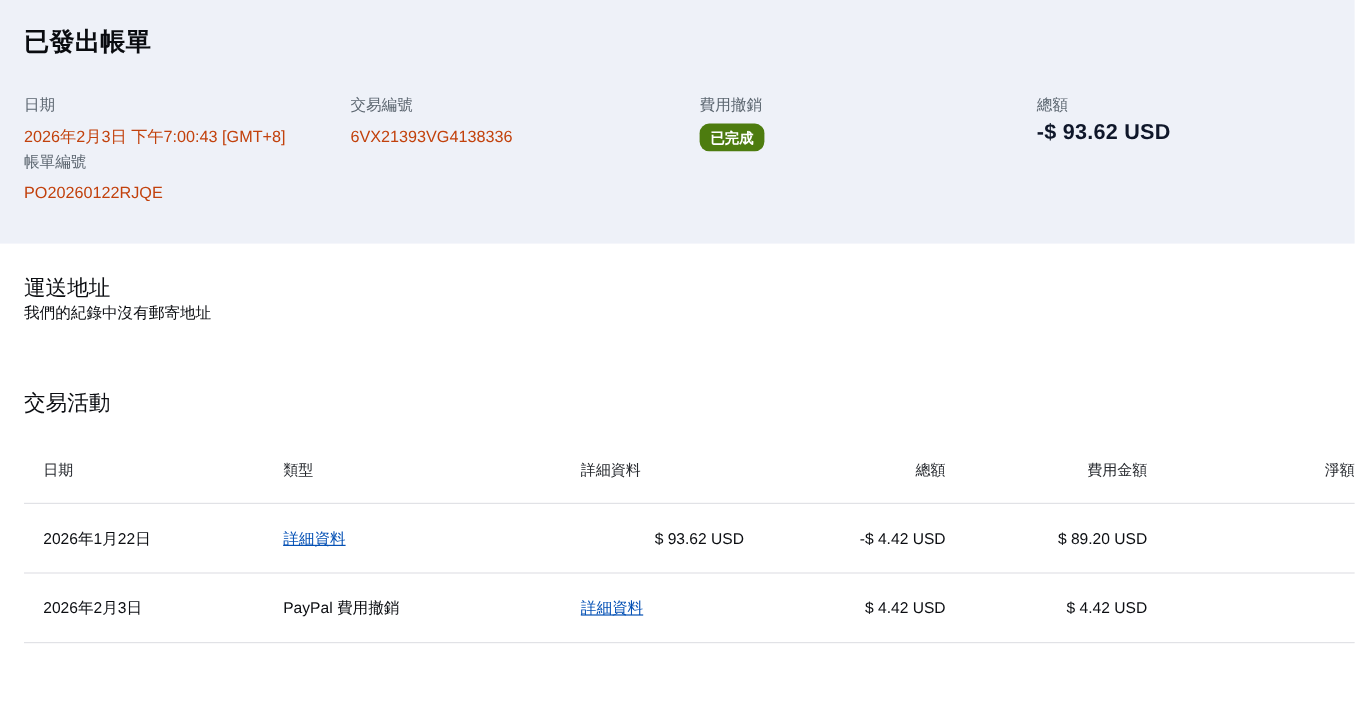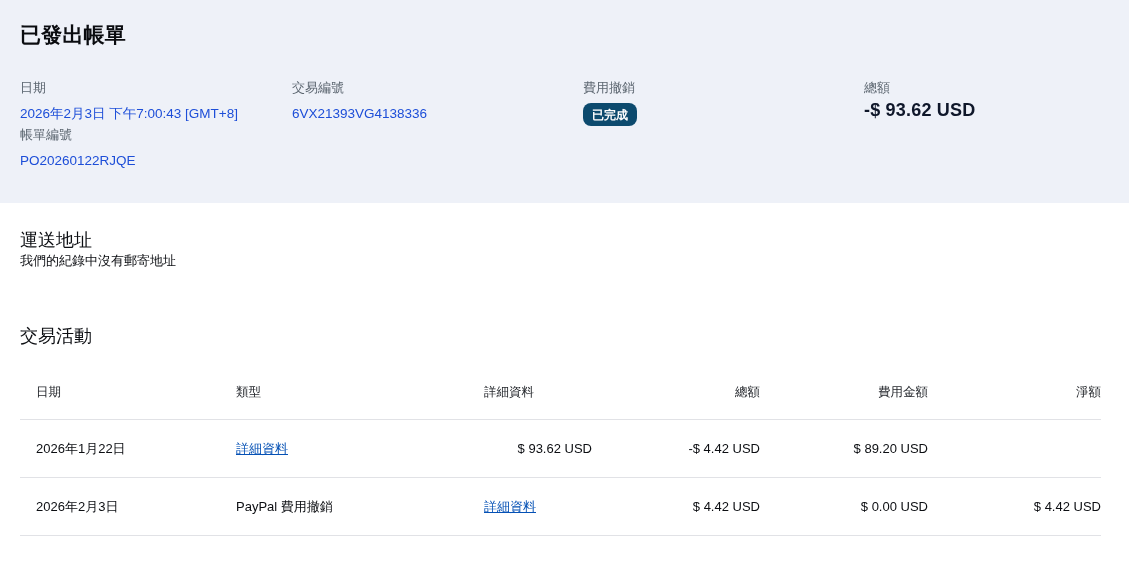--- a/index.html
+++ b/index.html
@@ -30,34 +30,34 @@
     grid-template-columns: 272px 291px 281px 1fr;
   }
   .field-label {
     font-size: 13px;
     color: #5c6670;
     line-height: 17px;
   }
   .field-value {
     margin-top: 9px;
     font-size: 13.5px;
-    color: #1d4ed8;
+    color: #c2410c;
     line-height: 18px;
   }
   .field-value.total {
     margin-top: 5px;
     font-size: 18px;
     font-weight: 700;
     color: #0f172a;
     letter-spacing: 0.2px;
   }
   .badge {
     display: inline-block;
     margin-top: 7px;
-    background: #0c4a6e;
+    background: #4d7c0f;
     color: #ffffff;
     font-size: 12px;
     font-weight: 600;
     line-height: 1;
     padding: 6px 9px 5px 9px;
     border-radius: 8px;
   }
   .invoice-row { }
 
   
@@ -67,21 +67,21 @@
     font-weight: 400;
     color: #0c0e12;
     line-height: 24px;
   }
   .shipping-message {
     font-size: 13px;
     color: #0c0e12;
     line-height: 17px;
   }
 
-  .activity-section { padding: 55px 28px 0 20px; }
+  .activity-section { padding: 55px 0 0 20px; }
 
   
   .activity-table { width: 100%; margin-top: 0; }
   .t-row {
     display: grid;
     grid-template-columns: 216px 248px 1fr 168px 168px 173px;
     align-items: center;
     border-bottom: 1px solid #e1e2e6;
   }
   .t-row.t-head {
@@ -168,17 +168,16 @@
       <div class="td right">$ 89.20 USD</div>
     </div>
 
     <div class="t-row t-body">
       <div class="td c-first">2026年2月3日</div>
       <div class="td">PayPal 費用撤銷</div>
       <div class="td">
         <a class="details-link">詳細資料</a>
       </div>
       <div class="td right">$ 4.42 USD</div>
-      <div class="td right">$ 0.00 USD</div>
       <div class="td right">$ 4.42 USD</div>
     </div>
   </div>
 </div>
 
 </body></html>

